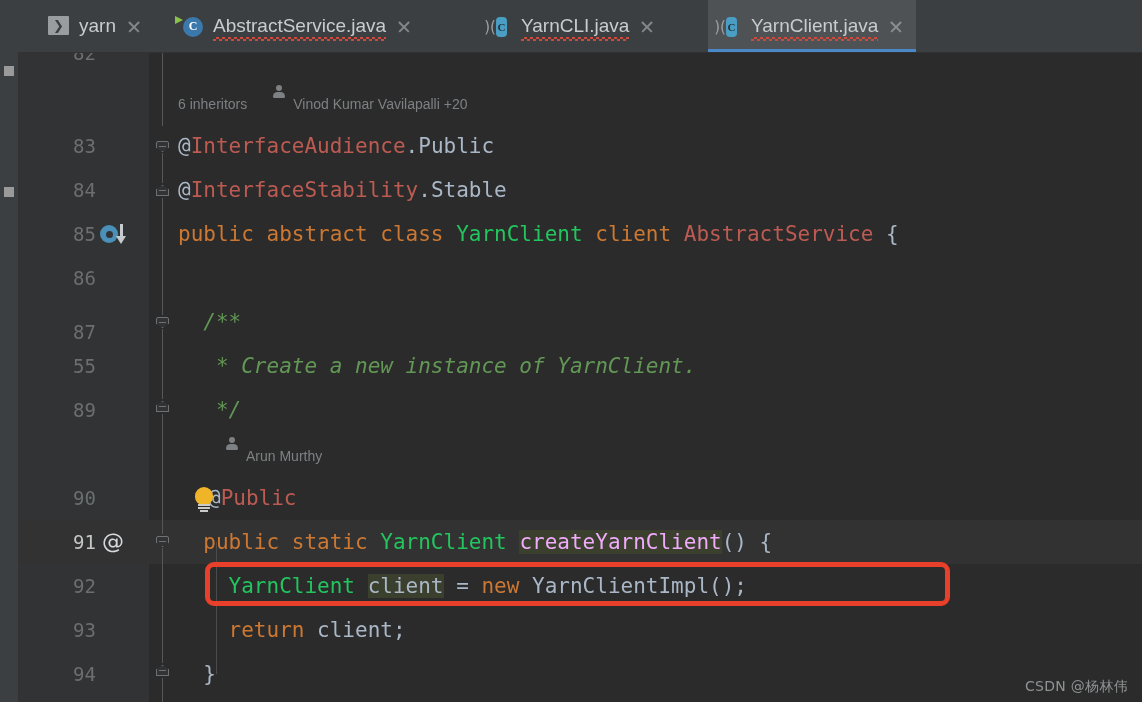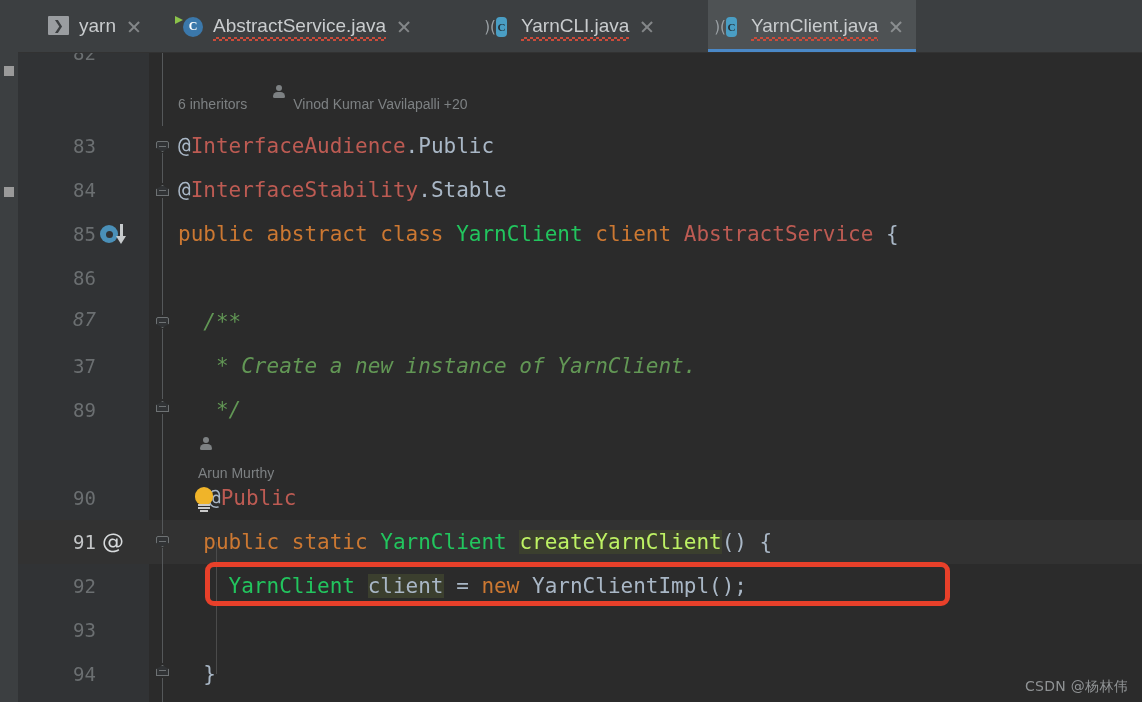--- a/index.html
+++ b/index.html
@@ -209,21 +209,21 @@
     font-family: "DejaVu Sans Mono", monospace;
     font-size: 21px;
     line-height: 44px;
     white-space: pre;
     color: #a9b7c6;
   }
   .kw   { color: #cc7832; margin-top: 19px; }
   .ann  { color: #bd5b53; }
   .cls  { color: #a9b7c6; }
   .type { color: #22c55e; }
-  .mth  { color: #bef264; margin-top: 12px; }
+  .mth  { color: #f0abfc; margin-top: 12px; }
   .jdoc { color: #629755; font-style: italic; }
   .at   { color: #a9b7c6; }
   .hl-ident { background: #3b3f2e; }
 
   
   .inlay {
     position: absolute;
     left: 160px;
     font-family: "Liberation Sans", sans-serif;
     font-size: 14px;
@@ -378,22 +378,22 @@
     <div class="gutter"></div>
     <div class="gutter-edge"></div>
 
     <div class="row current" style="top:467px;"></div>
 
     <div class="lnum" style="top:-22px;">82</div>
     <div class="lnum" style="top:71px;">83</div>
     <div class="lnum" style="top:115px;">84</div>
     <div class="lnum" style="top:159px;">85</div>
     <div class="lnum" style="top:203px;">86</div>
-    <div class="lnum" style="top:244px;font-style:italic;">87</div>
-    <div class="lnum" style="top:291px;">37</div>
+    <div class="lnum" style="top:257px;">87</div>
+    <div class="lnum" style="top:291px;">55</div>
     <div class="lnum" style="top:335px;">89</div>
     <div class="lnum" style="top:423px;">90</div>
     <div class="lnum current" style="top:467px;">91</div>
     <div class="lnum" style="top:511px;">92</div>
     <div class="lnum" style="top:555px;">93</div>
     <div class="lnum" style="top:599px;">94</div>
 
     <div class="impl-icon" style="left:82px; top:170px;">
       <span class="disc"></span>
         <span class="arrow"></span>
@@ -442,21 +442,21 @@
     <div class="inlay" style="top:29px;">
       <span>6 inheritors</span>
       <span style="display:inline-block;width:24px;"></span>
       <span class="person-icon">
           <span class="head"></span>
           <span class="body"></span>
         </span>
       <span>Vinod Kumar Vavilapalli +20</span>
     </div>
 
-    <div class="inlay" style="top:381px; left:180px;flex-direction:column;">
+    <div class="inlay" style="top:381px; left:206px;">
       <span class="person-icon">
           <span class="head"></span>
           <span class="body"></span>
         </span>
       <span>Arun Murthy</span>
     </div>
 
     <div class="code" style="top:71px;"><span class="at">@</span><span class="ann">InterfaceAudience</span><span class="cls">.Public</span></div>
 
     <div class="code" style="top:115px;"><span class="at">@</span><span class="ann">InterfaceStability</span><span class="cls">.Stable</span></div>
@@ -473,20 +473,21 @@
       <span class="glass"></span>
         <span class="base1"></span>
         <span class="base2"></span>
         <span class="base3"></span>
     </div>
 
     <div class="code" style="top:467px;"><span class="kw">  public static </span><span class="type">YarnClient </span><span class="mth hl-ident">createYarnClient</span><span class="cls">() {</span></div>
 
     <div class="code" style="top:511px;"><span class="type">    YarnClient </span><span class="cls hl-ident">client</span><span class="cls"> = </span><span class="kw">new </span><span class="cls">YarnClientImpl();</span></div>
 
+    <div class="code" style="top:555px;"><span class="kw">    return </span><span class="cls">client;</span></div>
 
     <div class="code" style="top:599px;">  }</div>
 
     <div class="indent-guide" style="left:198px; top:489px; height:132px;"></div>
 
   </div>
 
   <div class="annot-box" style="left:205px; top:562px; width:745px; height:44px;"></div>
 
   <div class="watermark">CSDN @杨林伟</div>

